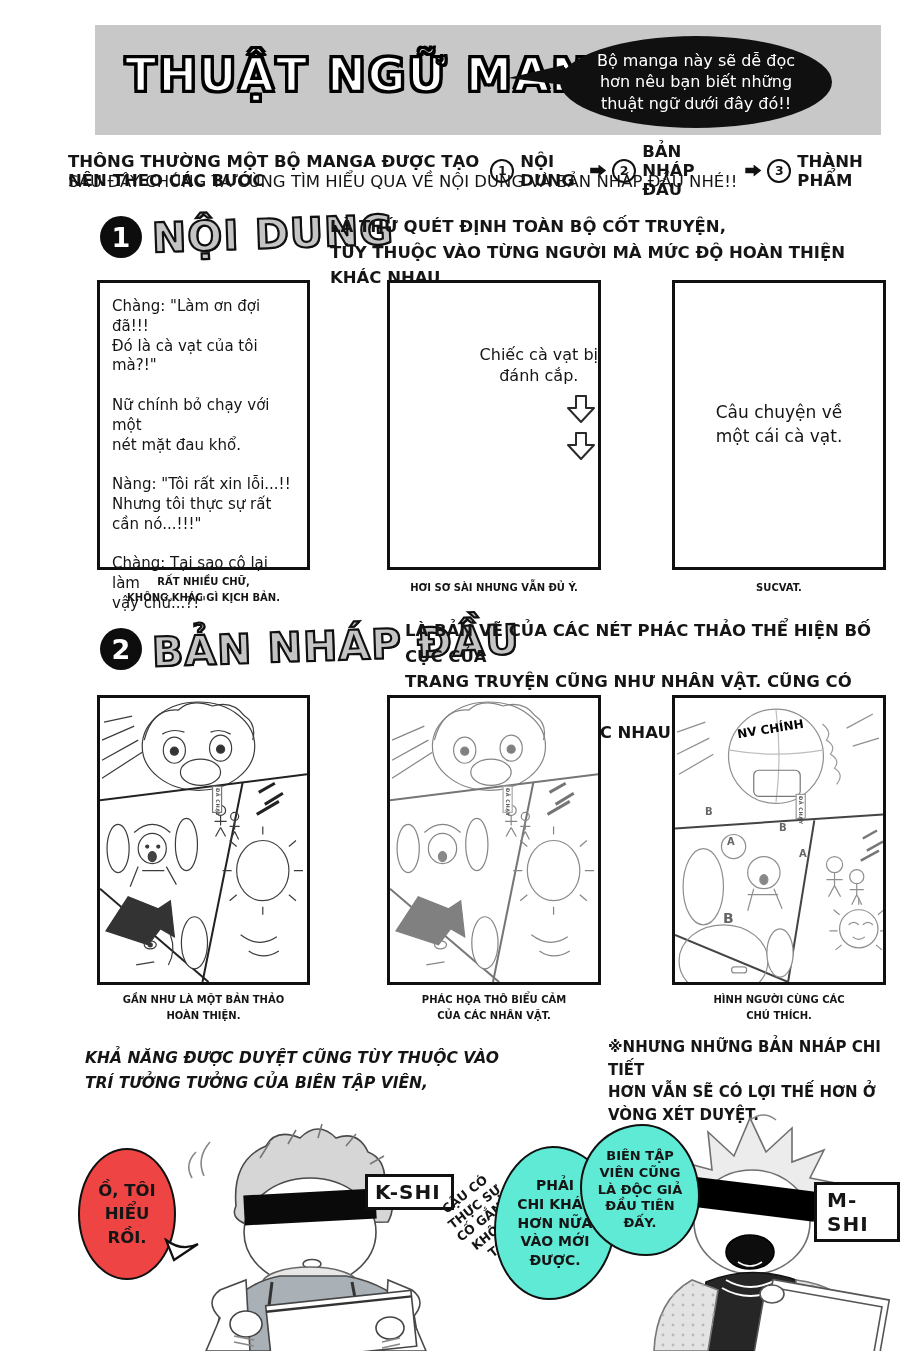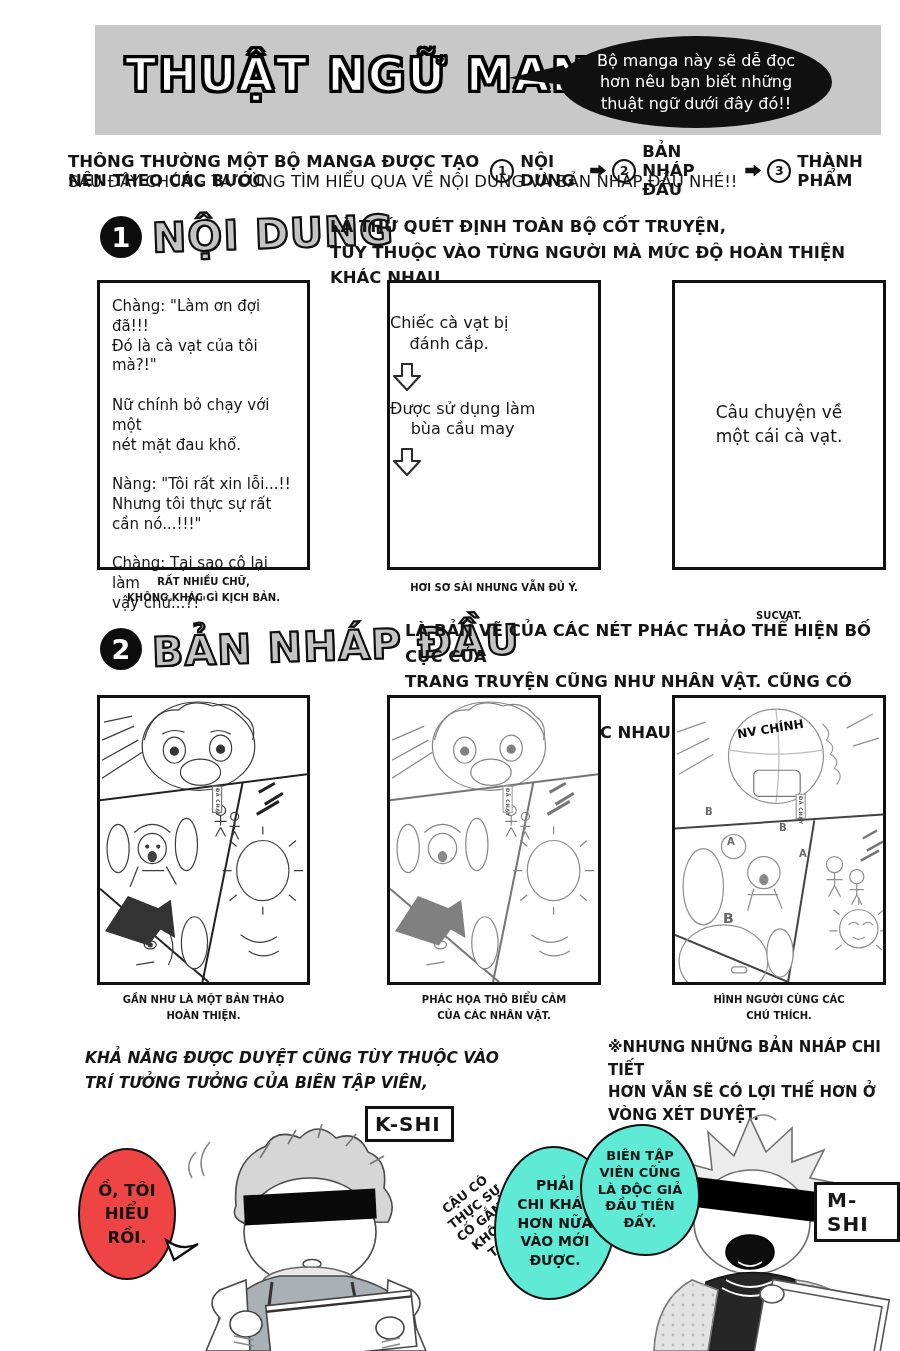--- a/index.html
+++ b/index.html
@@ -33,22 +33,22 @@
       display:flex;align-items:center;justify-content:center;font-size:27px;font-weight:bold;}
   .sec-word{font-size:41px;font-weight:bold;letter-spacing:1px;color:#c4c4c4;
       -webkit-text-stroke:2.2px #101010;transform:rotate(-2deg);
       text-shadow:1px 1px 0 #000;}
   .sec-desc{font-size:16.5px;font-weight:600;line-height:1.55;}
 
   
   .frame{border:3px solid #101010;background:#fff;box-sizing:border-box;}
   .box-row{top:280px;height:290px;}
   .box-text{padding:14px 10px 0 12px;font-size:15px;line-height:1.32;}
-  .box2-inner{display:flex;flex-direction:column;align-items:flex-start;gap:7px;padding-top:30px;
-      font-size:16px;line-height:1.3;}
+  .box2-inner{display:flex;flex-direction:column;align-items:flex-end;gap:7px;padding-top:30px;
+      font-size:16px;line-height:1.3;margin-top:32px;}
   .box3-inner{display:flex;align-items:center;justify-content:center;height:100%;
       font-size:17px;line-height:1.4;}
   .caption{font-size:10px;font-weight:bold;line-height:1.55;}
   .panel{top:695px;height:290px;}
   .panel svg{position:absolute;left:0;top:0;width:100%;height:100%;}
   .sfx-tag{position:absolute;font-size:5px;font-weight:bold;transform:rotate(90deg);
       transform-origin:left top;letter-spacing:.5px;color:#555;}
   .p3-main{position:absolute;font-size:12px;font-weight:bold;transform:rotate(-9deg);color:#000;}
   .p3-letter{position:absolute;font-size:10px;font-weight:bold;color:#666;}
 
@@ -109,36 +109,34 @@
 Chàng: Tại sao cô lại làm
 vậy chứ...?!"</div>
 </div>
 <div class="abs frame box-row" style="left:387px;width:214px;">
   <div class="box2-inner">
     <div class="pre ctr">Chiếc cà vạt bị
 đánh cắp.</div>
     <svg width="34" height="30">
         <path d="M12,2 h10 v12 h8 L17,28 4,14 h8 z" fill="#fff" stroke="#2a2a2a" stroke-width="2" stroke-linejoin="round"></path>
       </svg>
-    <div class="pre ctr">Được sử dụng làm
-bùa cầu may</div>
     <svg width="34" height="30">
         <path d="M12,2 h10 v12 h8 L17,28 4,14 h8 z" fill="#fff" stroke="#2a2a2a" stroke-width="2" stroke-linejoin="round"></path>
       </svg>
   </div>
 </div>
 <div class="abs frame box-row" style="left:672px;width:214px;">
   <div class="box3-inner pre ctr">Câu chuyện về
 một cái cà vạt.</div>
 </div>
 
 <div class="abs caption pre ctr" style="left:97px;top:574px;width:213px;">RẤT NHIỀU CHỮ,
 KHÔNG KHÁC GÌ KỊCH BẢN.</div>
 <div class="abs caption pre ctr" style="left:367px;top:580px;width:254px;">HƠI SƠ SÀI NHƯNG VẪN ĐỦ Ý.</div>
-<div class="abs caption pre ctr" style="left:672px;top:580px;width:214px;margin-top:28px;">SUCVAT.</div>
+<div class="abs caption pre ctr" style="left:672px;top:580px;width:214px;">SUCVAT.</div>
 
 <div class="abs sec-circle" style="left:100px;top:628px;">2</div>
 <div class="abs sec-word" style="left:152px;top:622px;">BẢN NHÁP ĐẦU</div>
 <div class="abs sec-desc pre" style="left:405px;top:618px;width:480px;">LÀ BẢN VẼ CỦA CÁC NÉT PHÁC THẢO THỂ HIỆN BỐ CỤC CỦA
 TRANG TRUYỆN CŨNG NHƯ NHÂN VẬT. CŨNG CÓ NHIỀU MỨC
 ĐỘ HOÀN THIỆN KHÁC NHAU.</div>
 
 <div class="abs frame panel" style="left:97px;width:213px;">
   <svg viewBox="0 0 206 283" preserveAspectRatio="none">
     <g fill="none" stroke="#3c3c3c" stroke-width="1.2">
@@ -333,21 +331,21 @@
     <ellipse cx="172" cy="182" rx="12" ry="9" fill="#fff" stroke="#555"></ellipse>
   </g>
 </svg>
 
 <div class="abs oval-bubble pre ctr" style="left:78px;top:1148px;width:94px;height:128px;font-size:16.5px;line-height:1.4;">Ồ, TÔI
 HIỂU
 RỒI.</div>
 <svg class="abs" style="left:164px;top:1238px;" width="36" height="24">
   <path d="M2,2 Q18,14 34,6 L10,22 Z" fill="#fff" stroke="#101010" stroke-width="2.2"></path>
 </svg>
-<div class="abs tag-box" style="left:365px;top:1106px;padding-left:7px;">K-SHI</div>
+<div class="abs tag-box" style="left:365px;top:1174px;padding-left:7px;">K-SHI</div>
 
 <div class="abs diag pre" style="left:438px;top:1180px;width:92px;">CẬU CÓ
 THỰC SỰ
 CỐ GẮNG
 KHÔNG
 THẾ?</div>
 <div class="abs blob pre ctr" style="left:494px;top:1146px;width:118px;height:150px;font-size:14px;line-height:1.35;">PHẢI
 CHI KHÁC
 HƠN NỮA
 VÀO MỚI

